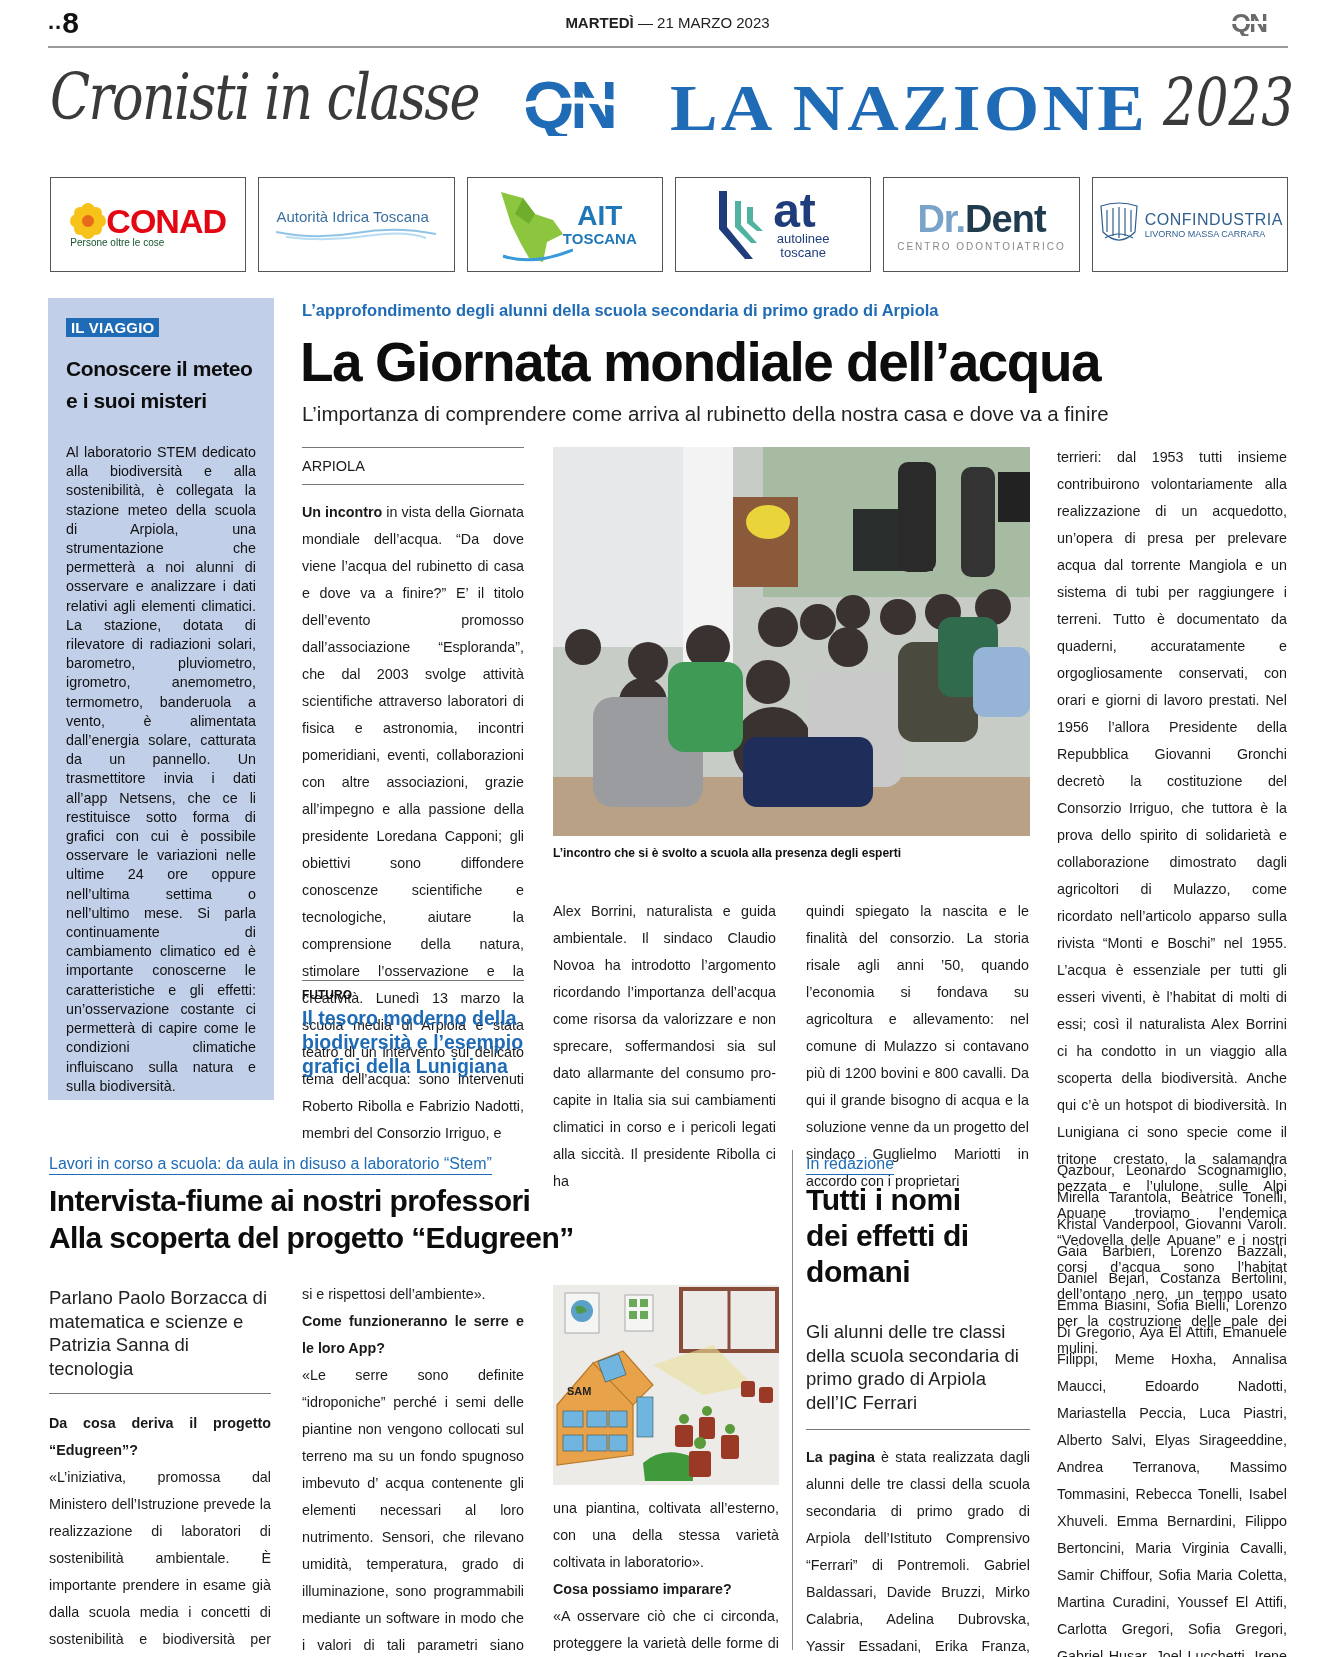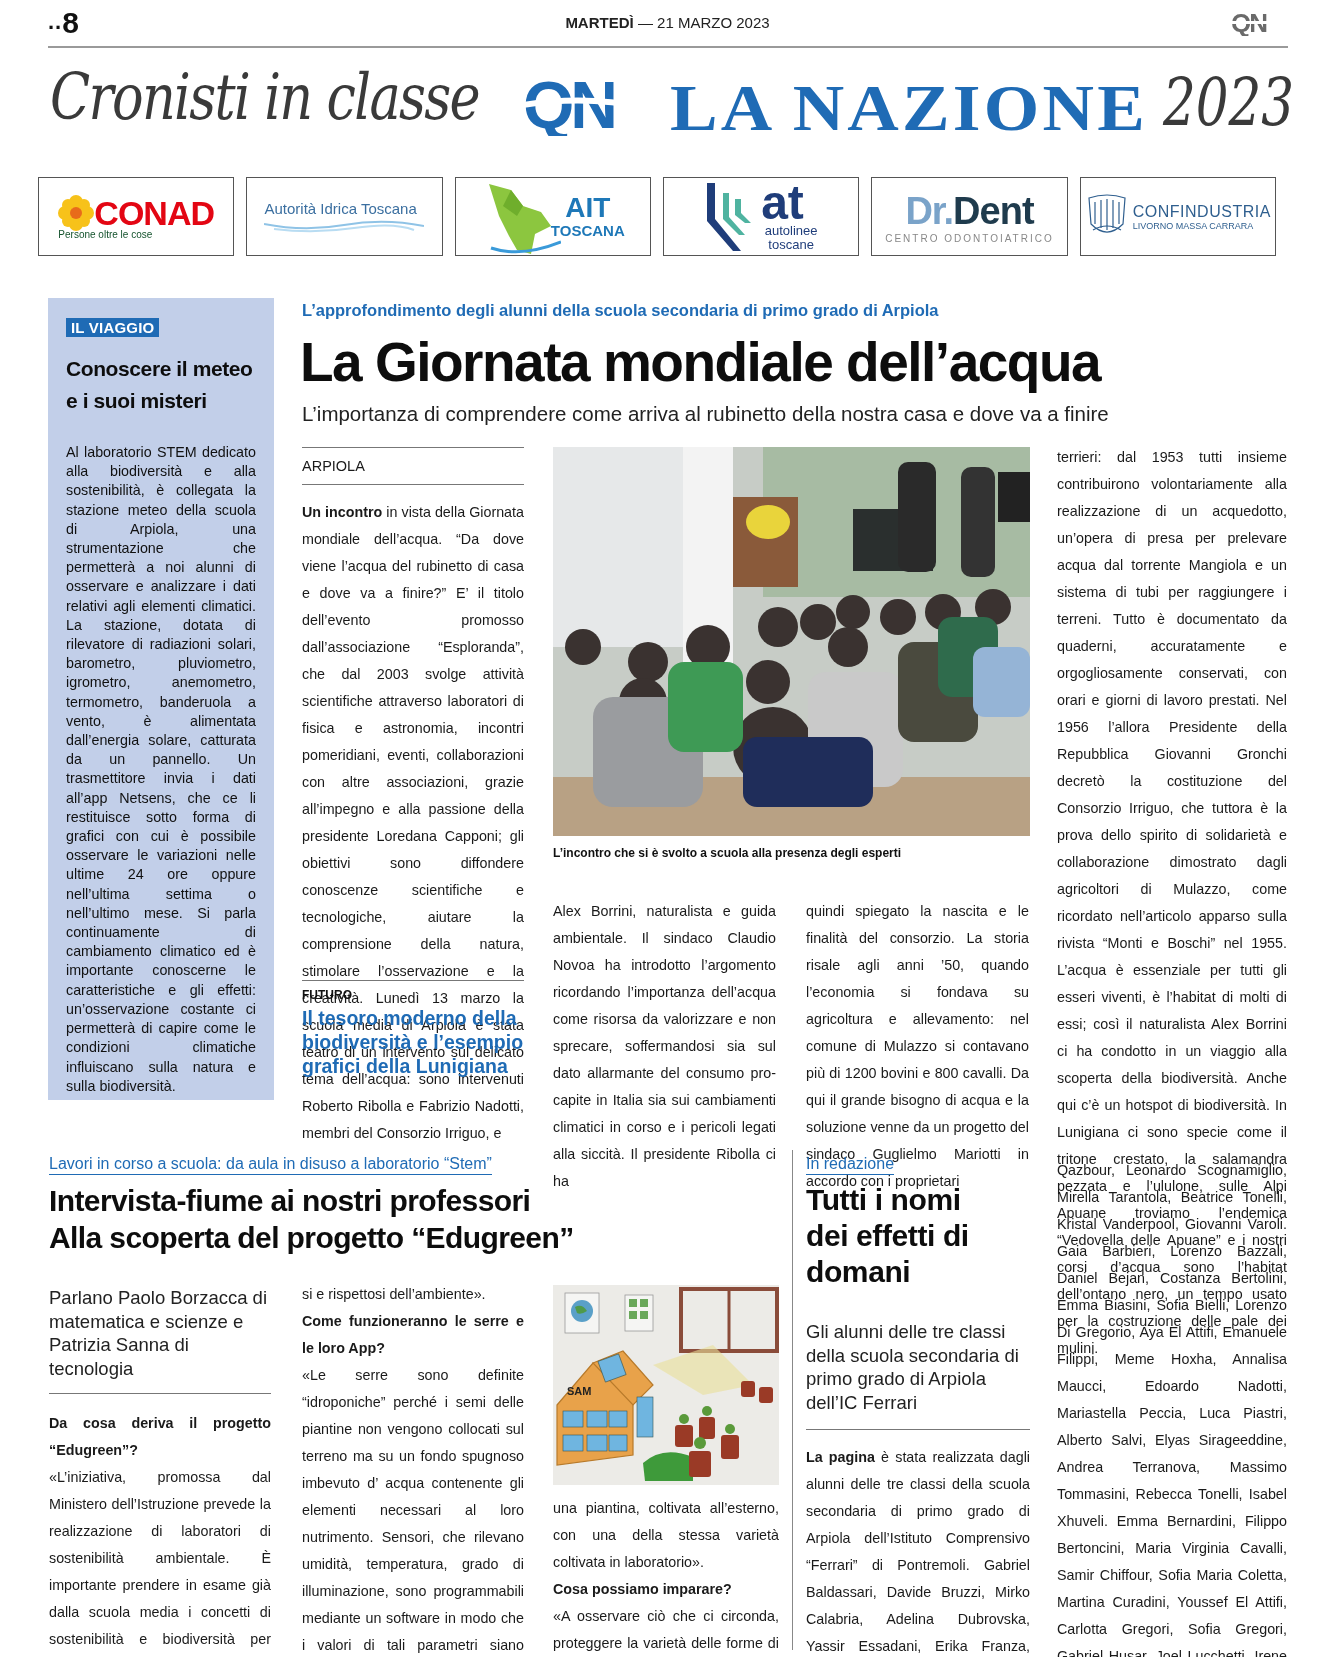--- a/index.html
+++ b/index.html
@@ -14,21 +14,21 @@
   .dateline b { font-weight: bold; }
   .qn-small { right: 52px; top: 10px; width: 52px; height: 26px; }
   .top-rule { left: 48px; top: 46px; width: 1240px; height: 2px; background: #9a9a9a; }
 
   .masthead-title { left: 50px; top: 60px; font-family: "DejaVu Serif", serif; font-style: italic; font-size: 64px; color: #3a3a3a; letter-spacing: -2px; transform: scaleX(0.82); transform-origin: left center; }
   .masthead-qn { left: 523px; top: 74px; width: 122px; height: 62px; }
   .masthead-nazione { left: 670px; top: 70px; font-family: "Liberation Serif", serif; font-weight: bold; font-size: 66px; color: #1f6bb5; letter-spacing: 3px; transform: scaleX(1.08); transform-origin: left center; }
   .masthead-year { left: 1163px; top: 64px; font-family: "DejaVu Serif", serif; font-style: italic; font-size: 66px; color: #3a3a3a; transform: scaleX(0.78); transform-origin: left center; }
 
   
-  .sponsors { left: 38px; top: 177px; width: 1238px; height: 79px; display: flex; gap: 12px; }
+  .sponsors { left: 50px; top: 177px; width: 1238px; height: 95px; display: flex; gap: 12px; }
   .sponsor { flex: 1; border: 1.5px solid #555; background: #fff; position: relative; overflow: hidden; display: flex; align-items: center; justify-content: center; }
   .conad-word { font-family: "Liberation Sans", sans-serif; font-weight: bold; font-size: 34px; color: #e30613; letter-spacing: -1px; }
   .conad-tag { font-family: "Liberation Sans", sans-serif; font-size: 10px; color: #14532d; margin-top: -4px; }
   .ait-word { font-family: "Liberation Sans", sans-serif; font-size: 15px; color: #3b6fa0; }
   .ai-toscana { font-family: "Liberation Sans", sans-serif; font-weight: bold; color: #1e78b8; }
   .at-word { font-family: "Liberation Sans", sans-serif; font-weight: bold; font-size: 48px; color: #1f3d7a; line-height: 0.9; }
   .at-sub { font-family: "Liberation Sans", sans-serif; font-size: 13px; color: #1f3d7a; line-height: 1.05; text-align: center; }
   .drdent-word { font-family: "Liberation Sans", sans-serif; font-weight: bold; font-size: 38px; letter-spacing: -1px; }
   .drdent-sub { font-family: "Liberation Sans", sans-serif; font-size: 10px; color: #888; letter-spacing: 2px; }
   .conf-word { font-family: "Liberation Sans", sans-serif; font-size: 16px; color: #2f5f8f; letter-spacing: 0.5px; }

